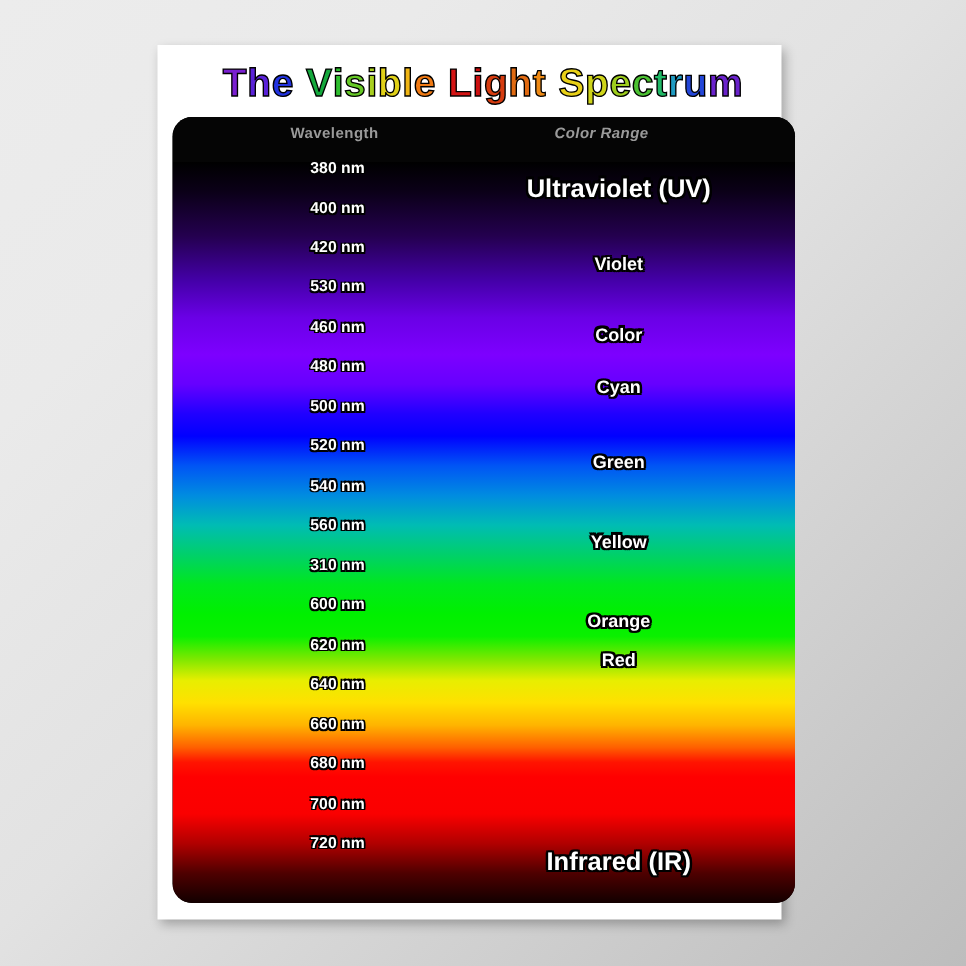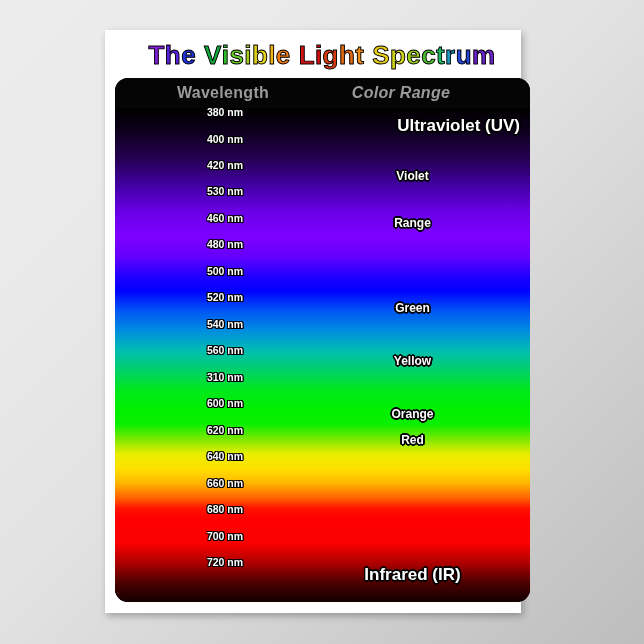--- a/index.html
+++ b/index.html
@@ -65,21 +65,21 @@
     position: absolute;
     left: 0; top: 0;
     width: 100%;
     height: 30px;
     background: #050505;
     z-index: 4;
   }
   .col-head {
     position: absolute;
     top: 6px;
-    font-size: 16px;
+    font-size: 10px;
     font-weight: bold;
     color: #9a9a9a;
     letter-spacing: 0.3px;
     text-align: center;
   }
   #head-wavelength { left: 28px;  width: 160px; }
   #head-colorrange { left: 196px; width: 180px; font-style: italic; }
 
   
   #gradient {
@@ -170,23 +170,24 @@
           <div class="tick" style="top: 319px;">600 nm</div>
           <div class="tick" style="top: 346px;">620 nm</div>
           <div class="tick" style="top: 372px;">640 nm</div>
           <div class="tick" style="top: 399px;">660 nm</div>
           <div class="tick" style="top: 425px;">680 nm</div>
           <div class="tick" style="top: 452px;">700 nm</div>
           <div class="tick" style="top: 478px;">720 nm</div>
           <div class="tick" style="top: 505px; margin-top: 48px;">740 nm</div>
         </div>
       <div id="bands">
-          <div class="band big" style="top: 38px; text-align: right;">Ultraviolet (UV)</div>
+          <div class="band big" style="top: 38px;">Ultraviolet (UV)</div>
           <div class="band" style="top: 91px;">Violet</div>
-          <div class="band" style="top: 138px;">Range</div>
+          <div class="band" style="top: 138px;">Color</div>
+          <div class="band" style="top: 173px;">Cyan</div>
           <div class="band" style="top: 223px;">Green</div>
           <div class="band" style="top: 276px;">Yellow</div>
           <div class="band" style="top: 329px;">Orange</div>
           <div class="band" style="top: 355px;">Red</div>
           <div class="band big" style="top: 487px;">Infrared (IR)</div>
         </div>
 
     </div>
   </div>
 </div>

